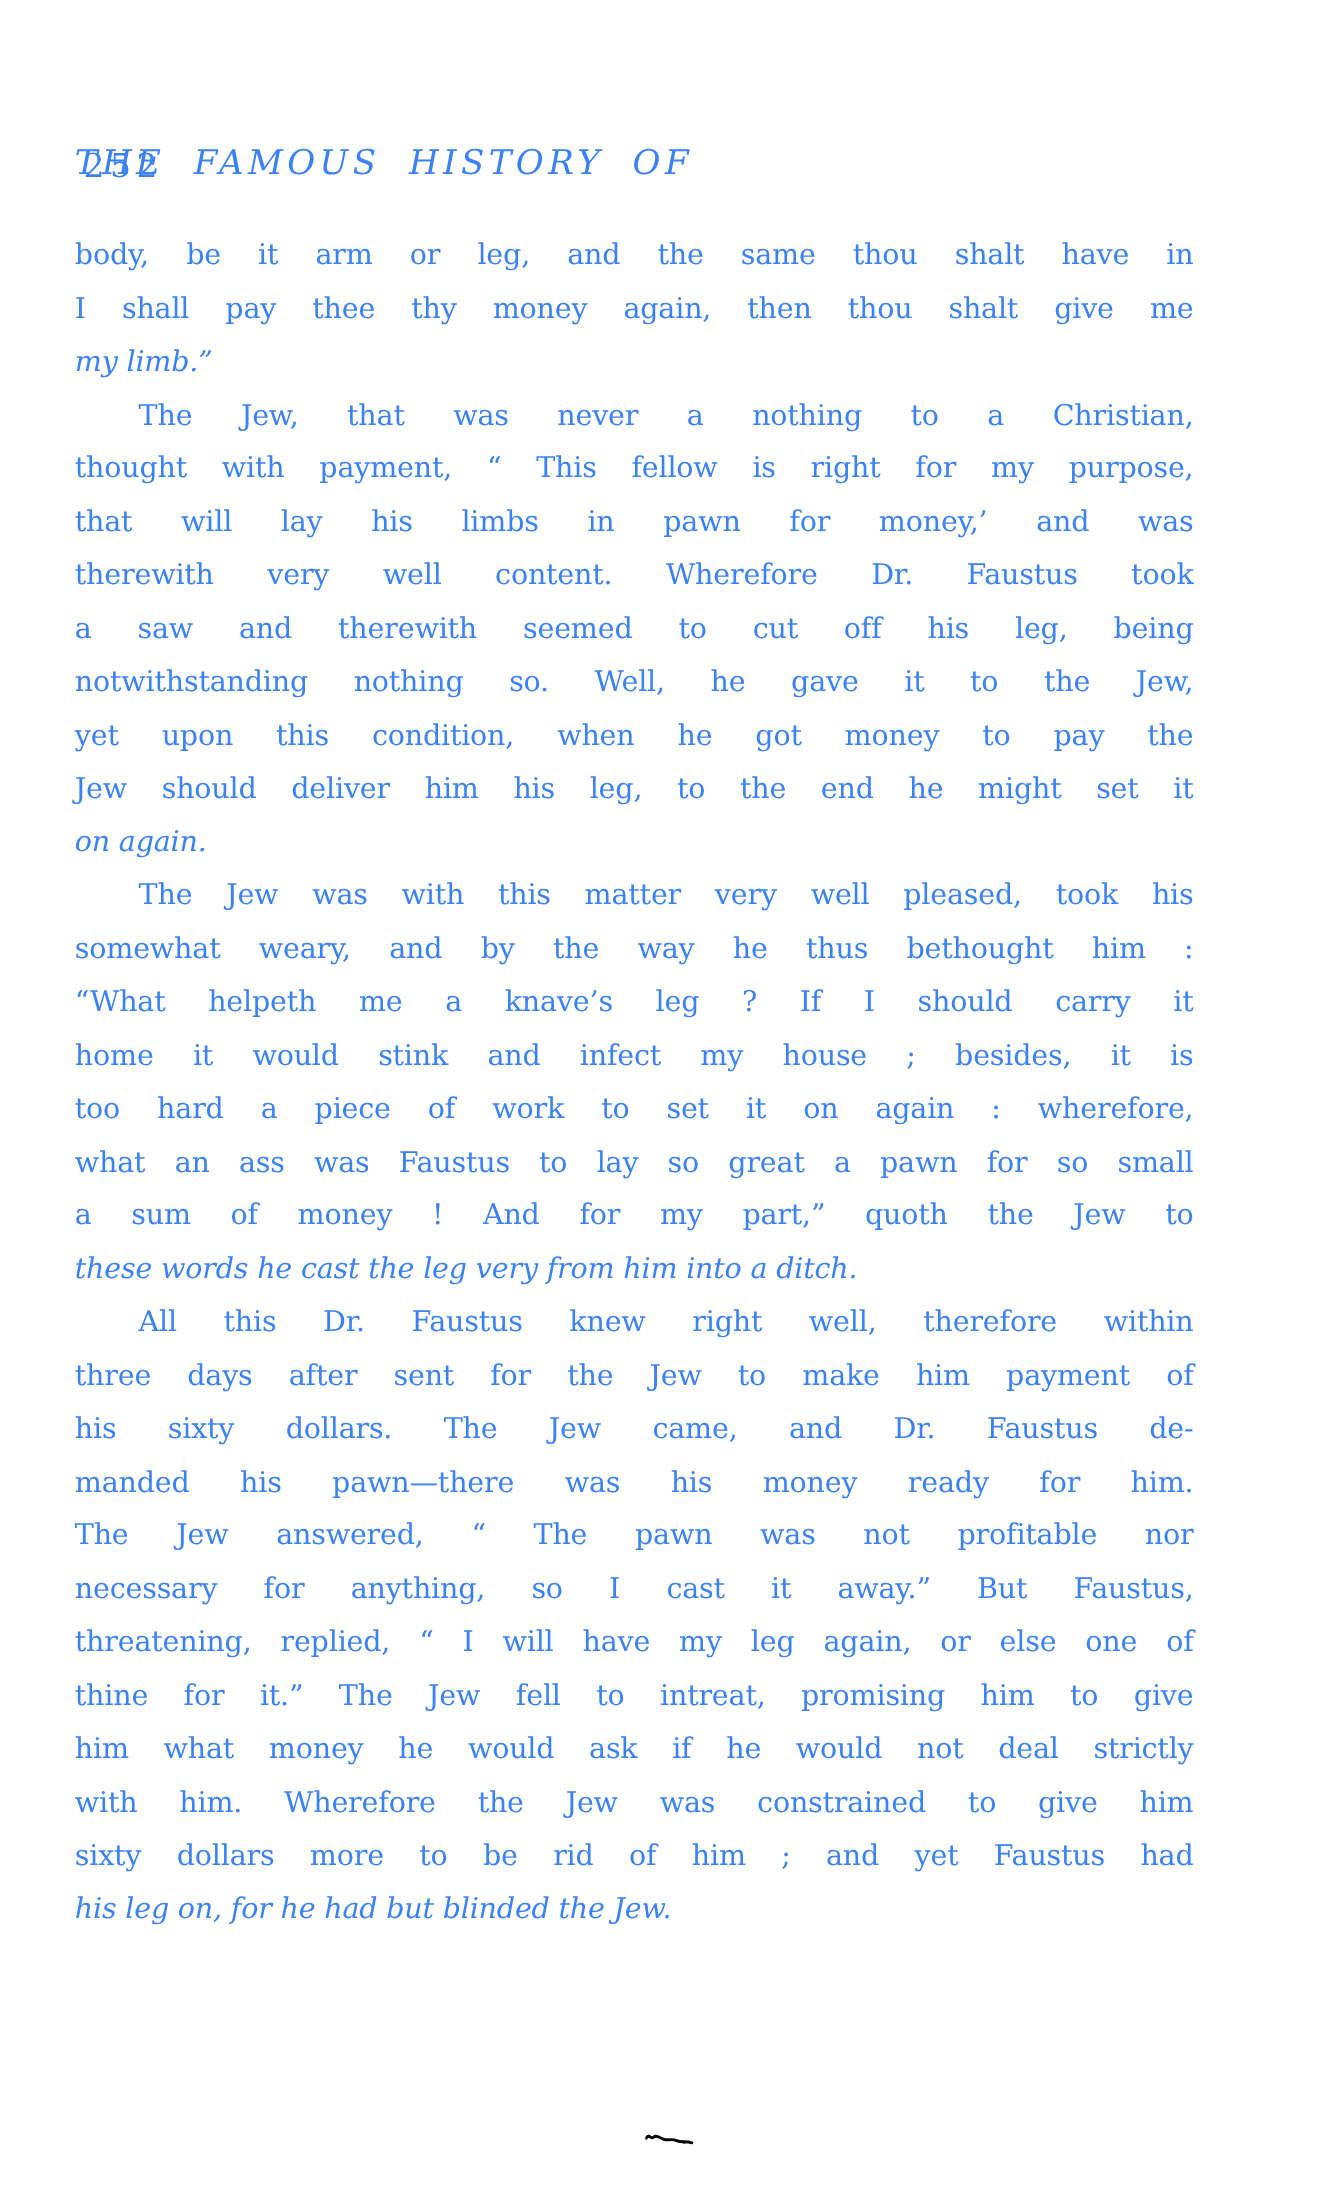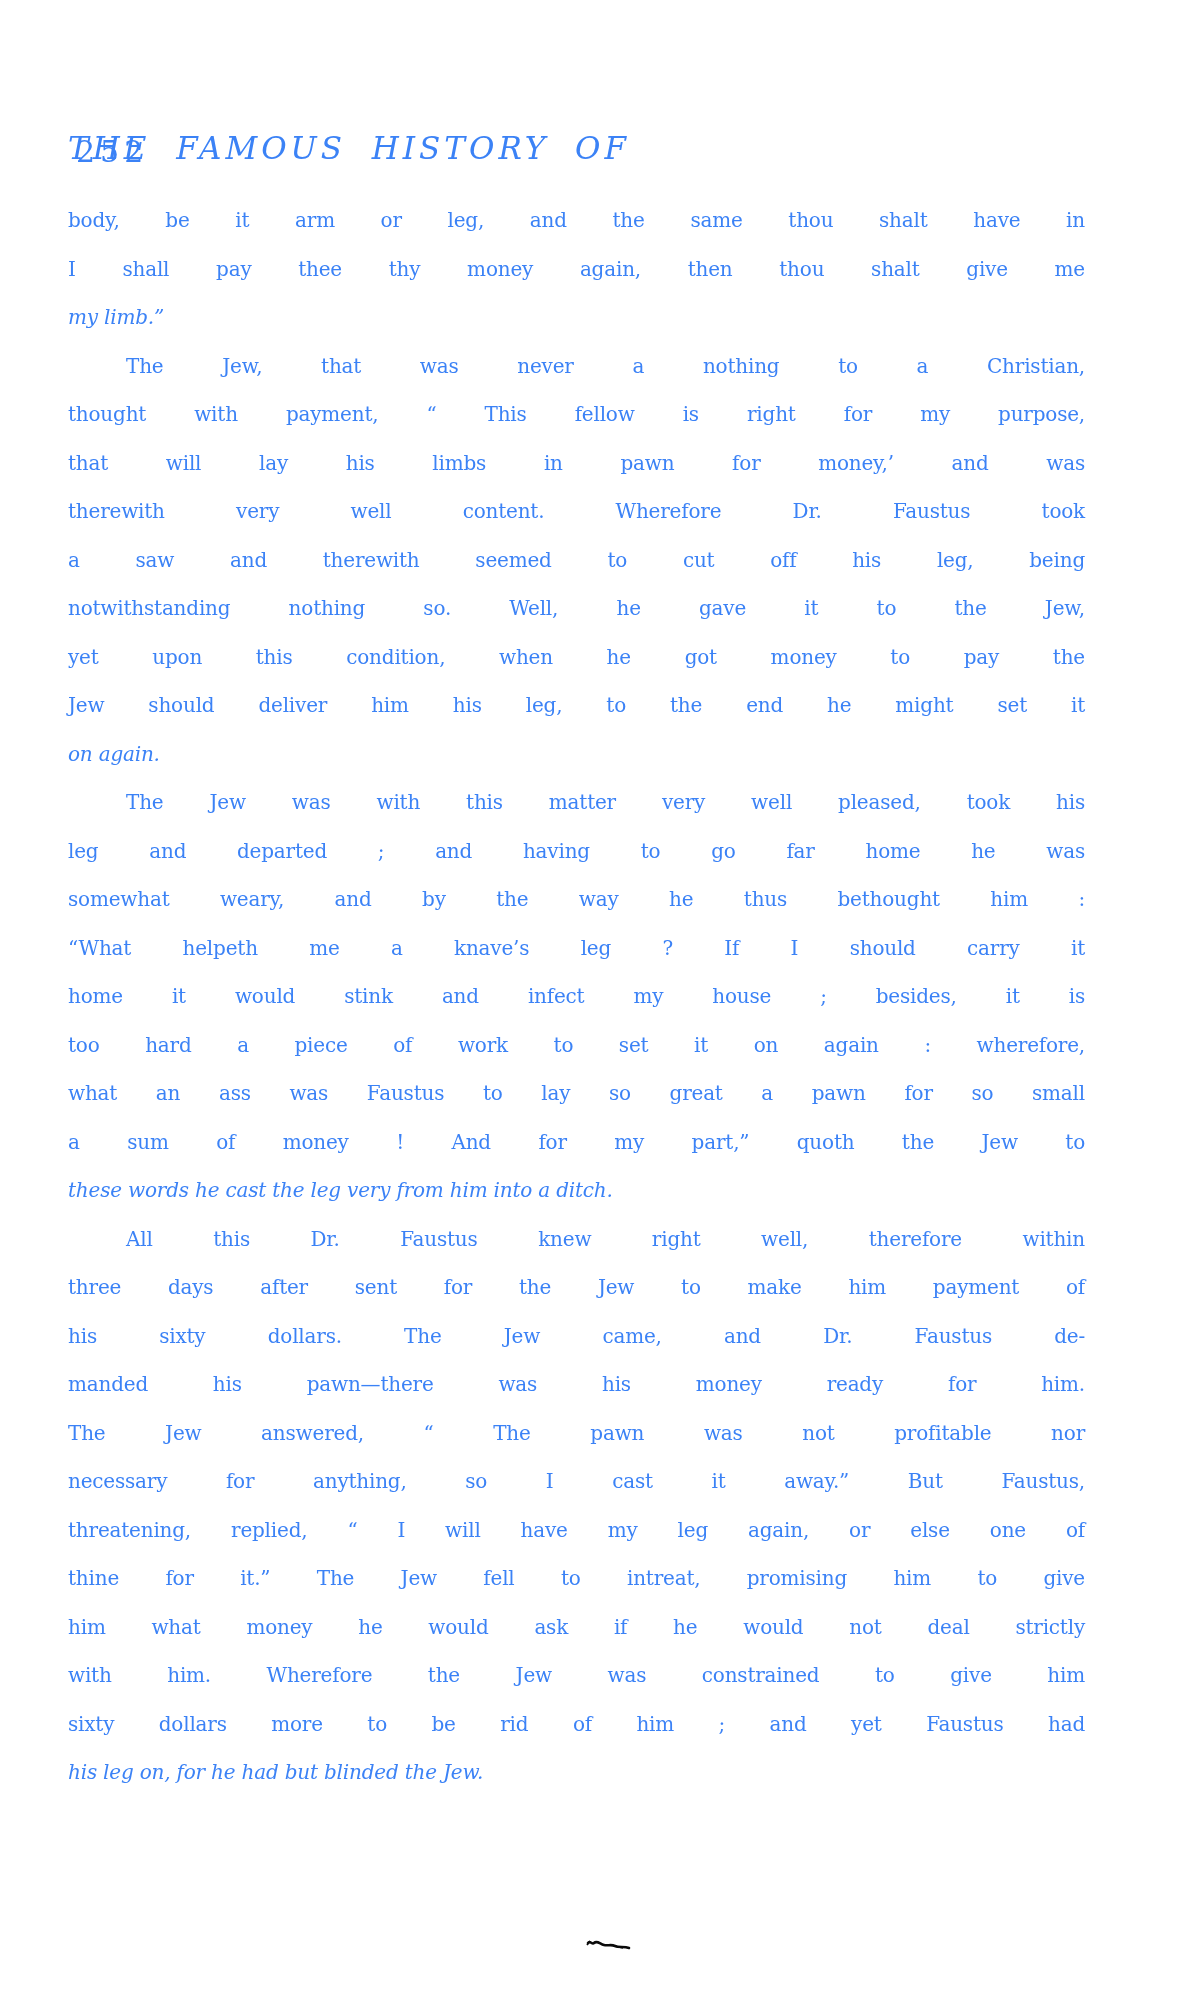--- a/index.html
+++ b/index.html
@@ -35,23 +35,23 @@
     font-style: italic;
     font-size: 31px;
     letter-spacing: 4px;
     word-spacing: 12px;
     padding-top: 2px;
     white-space: nowrap;
   }
   .text-block {
     position: absolute;
     left: 68px;
-    top: 196px;
+    top: 208px;
     width: 1017px;
-    font-size: 20px;
+    font-size: 26px;
     letter-spacing: -0.2px;
     line-height: 48.5px;
   }
   .line {
     height: 48.5px;
     text-align: justify;
     
     text-align-last: justify;
     white-space: nowrap; 
   }
@@ -88,21 +88,20 @@
       <div class="line indent">The Jew, that was never a nothing to a Christian,</div>
       <div class="line">thought with payment, “ This fellow is right for my purpose,</div>
       <div class="line">that will lay his limbs in pawn for money,’ and was</div>
       <div class="line">therewith very well content. Wherefore Dr. Faustus took</div>
       <div class="line">a saw and therewith seemed to cut off his leg, being</div>
       <div class="line">notwithstanding nothing so. Well, he gave it to the Jew,</div>
       <div class="line">yet upon this condition, when he got money to pay the</div>
       <div class="line">Jew should deliver him his leg, to the end he might set it</div>
       <div class="line lastline">on again.</div>
       <div class="line indent">The Jew was with this matter very well pleased, took his</div>
-      <div class="line">leg and departed ; and having to go far home he was</div>
       <div class="line">somewhat weary, and by the way he thus bethought him :</div>
       <div class="line">“What helpeth me a knave’s leg ? If I should carry it</div>
       <div class="line">home it would stink and infect my house ; besides, it is</div>
       <div class="line">too hard a piece of work to set it on again : wherefore,</div>
       <div class="line">what an ass was Faustus to lay so great a pawn for so small</div>
       <div class="line">a sum of money ! And for my part,” quoth the Jew to</div>
       <div class="line lastline">these words he cast the leg very from him into a ditch.</div>
       <div class="line indent">All this Dr. Faustus knew right well, therefore within</div>
       <div class="line">three days after sent for the Jew to make him payment of</div>
       <div class="line">his sixty dollars. The Jew came, and Dr. Faustus de-</div>

